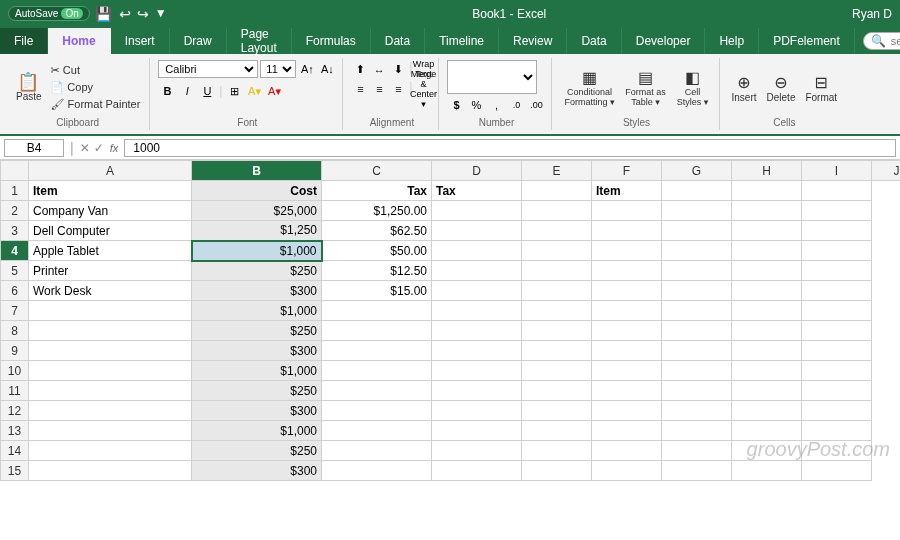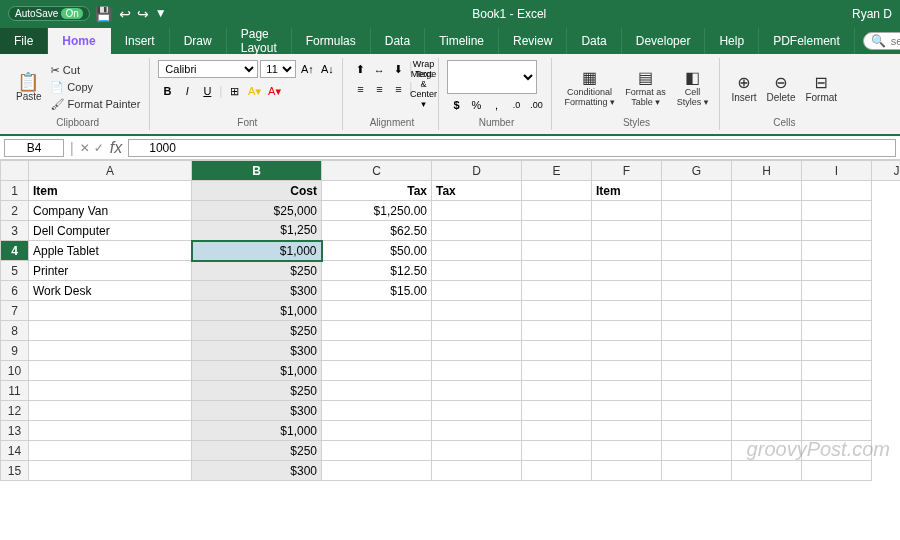--- a/index.html
+++ b/index.html
@@ -113,23 +113,23 @@
       border-bottom: 1px solid #d0d0d0;
       background: #fff;
       padding: 0 4px;
       gap: 4px;
     }
     .cell-ref {
       width: 60px; font-size: 12px; border: 1px solid #aaa;
       text-align: center; height: 18px; padding: 0 2px;
     }
     .formula-divider { color: #aaa; font-size: 14px; padding: 0 2px; }
-    .fx-label { font-size: 16px; font-style: italic; color: #666; padding: 0 2px; }
+    .fx-label { font-size: 11px; font-style: italic; color: #666; padding: 0 2px; }
     .formula-input {
-      flex: 1; font-size: 12px; border: 1px solid #aaa; height: 18px; padding: 0 20px;
+      flex: 1; font-size: 12px; border: 1px solid #aaa; height: 18px; padding: 0 8px;
     }
     #spreadsheet {
       border-collapse: collapse;
       table-layout: fixed;
       width: 100%;
     }
     #spreadsheet th, #spreadsheet td {
       border: 1px solid #d0d0d0;
       font-size: 12px;
       overflow: hidden;

